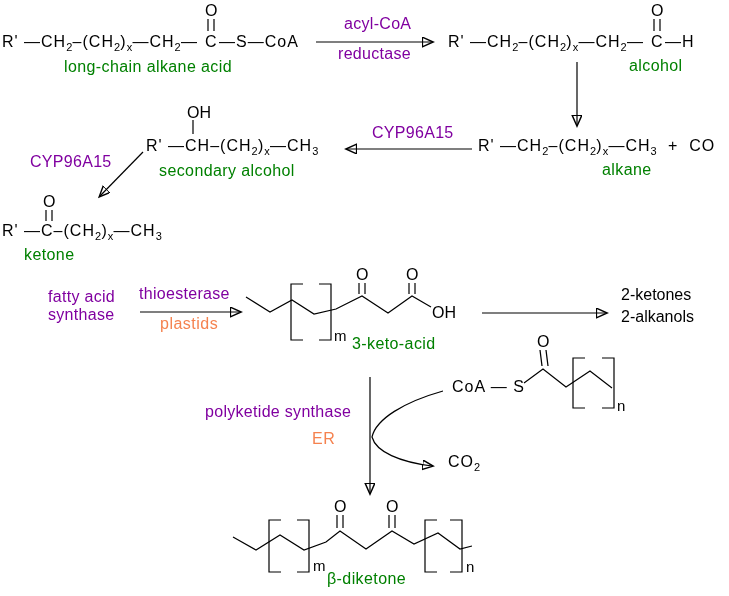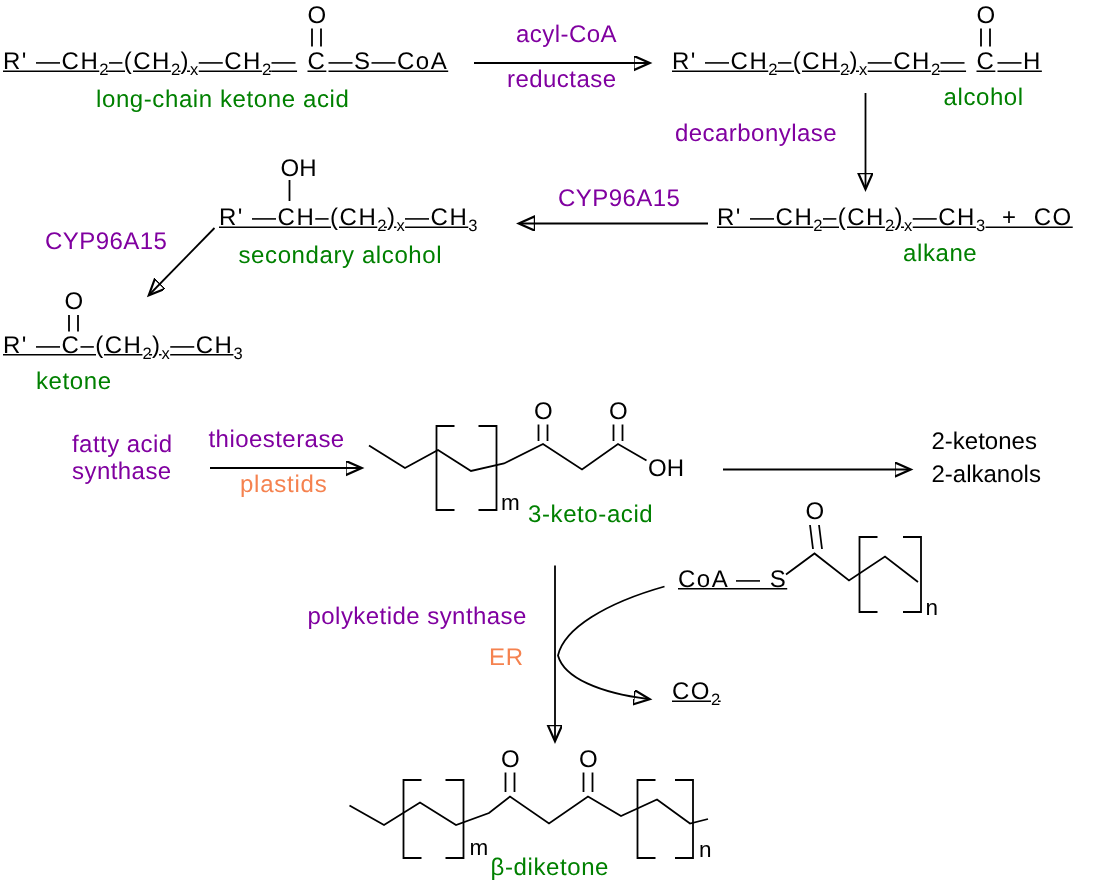--- a/index.html
+++ b/index.html
@@ -1,19 +1,19 @@
 <!DOCTYPE html>
 <html style="--enzyme: #8000A0; --product: #008000; --organelle: #F5824F; --bond: #000000;"><head>
 <meta charset="utf-8">
 <style>
   html,body{margin:0;padding:0;background:#fff;}
   #canvas{position:relative;width:729px;height:596px;background:#ffffff;overflow:hidden;
           font-family:"Liberation Sans",sans-serif;}
   .t{position:absolute;font-size:16px;line-height:19px;color:#000;white-space:pre;}
-  .f{letter-spacing:1px;text-decoration:underline;}
+  .f{letter-spacing:1px;}
   .sub{font-size:11px;letter-spacing:0.3px;position:relative;top:4px;}
   .lbl{color:var(--product,#008000);letter-spacing:0.4px;}
   .enz{color:var(--enzyme,#8000A0);letter-spacing:0.3px;}
   .org{color:var(--organelle,#F5824F);letter-spacing:0.5px;}
   .rep{font-size:15px;}
   #gfx{position:absolute;left:0;top:0;}
   svg line,svg path,svg polyline{stroke:#000;stroke-width:1.2;fill:none;}
 </style>
 </head>
 <body>
@@ -80,32 +80,31 @@
         <line x1="343" y1="515" x2="343" y2="528"></line>
       <line x1="389" y1="515" x2="389" y2="528"></line>
         <line x1="395" y1="515" x2="395" y2="528"></line>
     </g>
   </svg>
 
   <div class="t" style="left:205px;top:1px">O</div>
   <div class="t f" style="left:2px;top:32px"><span>R' —CH</span><span class="sub">2</span><span>–(CH</span><span class="sub">2</span><span>)</span><span class="sub">x</span><span>—CH</span><span class="sub">2</span><span>—</span></div>
   <div class="t f" style="left:205px;top:32px">C</div>
   <div class="t f" style="left:219px;top:32px"><span>—S—CoA</span></div>
-  <div class="t lbl" style="left:64px;top:57px">long-chain ketone acid</div>
+  <div class="t lbl" style="left:64px;top:57px">long-chain alkane acid</div>
 
   <div class="t enz" style="left:344px;top:14px">acyl-CoA</div>
   <div class="t enz" style="left:338px;top:44px">reductase</div>
 
   <div class="t" style="left:651px;top:1px">O</div>
   <div class="t f" style="left:448px;top:32px"><span>R' —CH</span><span class="sub">2</span><span>–(CH</span><span class="sub">2</span><span>)</span><span class="sub">x</span><span>—CH</span><span class="sub">2</span><span>—</span></div>
   <div class="t f" style="left:651px;top:32px">C</div>
   <div class="t f" style="left:665px;top:32px"><span>—H</span></div>
   <div class="t lbl" style="left:629px;top:56px">alcohol</div>
 
-  <div class="t enz" style="left:450px;top:80px">decarbonylase</div>
 
   <div class="t enz" style="left:372px;top:123px">CYP96A15</div>
   <div class="t f" style="left:478px;top:136px"><span>R' —CH</span><span class="sub">2</span><span>–(CH</span><span class="sub">2</span><span>)</span><span class="sub">x</span><span>—CH</span><span class="sub">3</span><span>  +  CO</span></div>
   <div class="t lbl" style="left:602px;top:160px">alkane</div>
 
   <div class="t" style="left:187px;top:103px">OH</div>
   <div class="t f" style="left:146px;top:136px"><span>R' —CH–(CH</span><span class="sub">2</span><span>)</span><span class="sub">x</span><span>—CH</span><span class="sub">3</span></div>
   <div class="t lbl" style="left:159px;top:161px">secondary alcohol</div>
 
   <div class="t enz" style="left:30px;top:152px">CYP96A15</div>
@@ -127,21 +126,21 @@
   <div class="t lbl" style="left:352px;top:334px">3-keto-acid</div>
 
   <div class="t" style="left:621px;top:285px">2-ketones</div>
   <div class="t" style="left:621px;top:307px">2-alkanols</div>
 
   <div class="t f" style="left:452px;top:377px"><span>CoA — S</span></div>
   <div class="t" style="left:537px;top:332px">O</div>
   <div class="t rep" style="left:617px;top:396px">n</div>
 
   <div class="t enz" style="left:205px;top:402px">polyketide synthase</div>
-  <div class="t org" style="left:326px;top:429px">ER</div>
+  <div class="t org" style="left:312px;top:429px">ER</div>
   <div class="t f" style="left:448px;top:452px"><span>CO</span><span class="sub">2</span></div>
 
   <div class="t" style="left:334px;top:497px">O</div>
   <div class="t" style="left:386px;top:497px">O</div>
   <div class="t rep" style="left:313px;top:556px">m</div>
   <div class="t rep" style="left:466px;top:557px">n</div>
   <div class="t lbl" style="left:327px;top:569px">β-diketone</div>
 
 </div>
 

